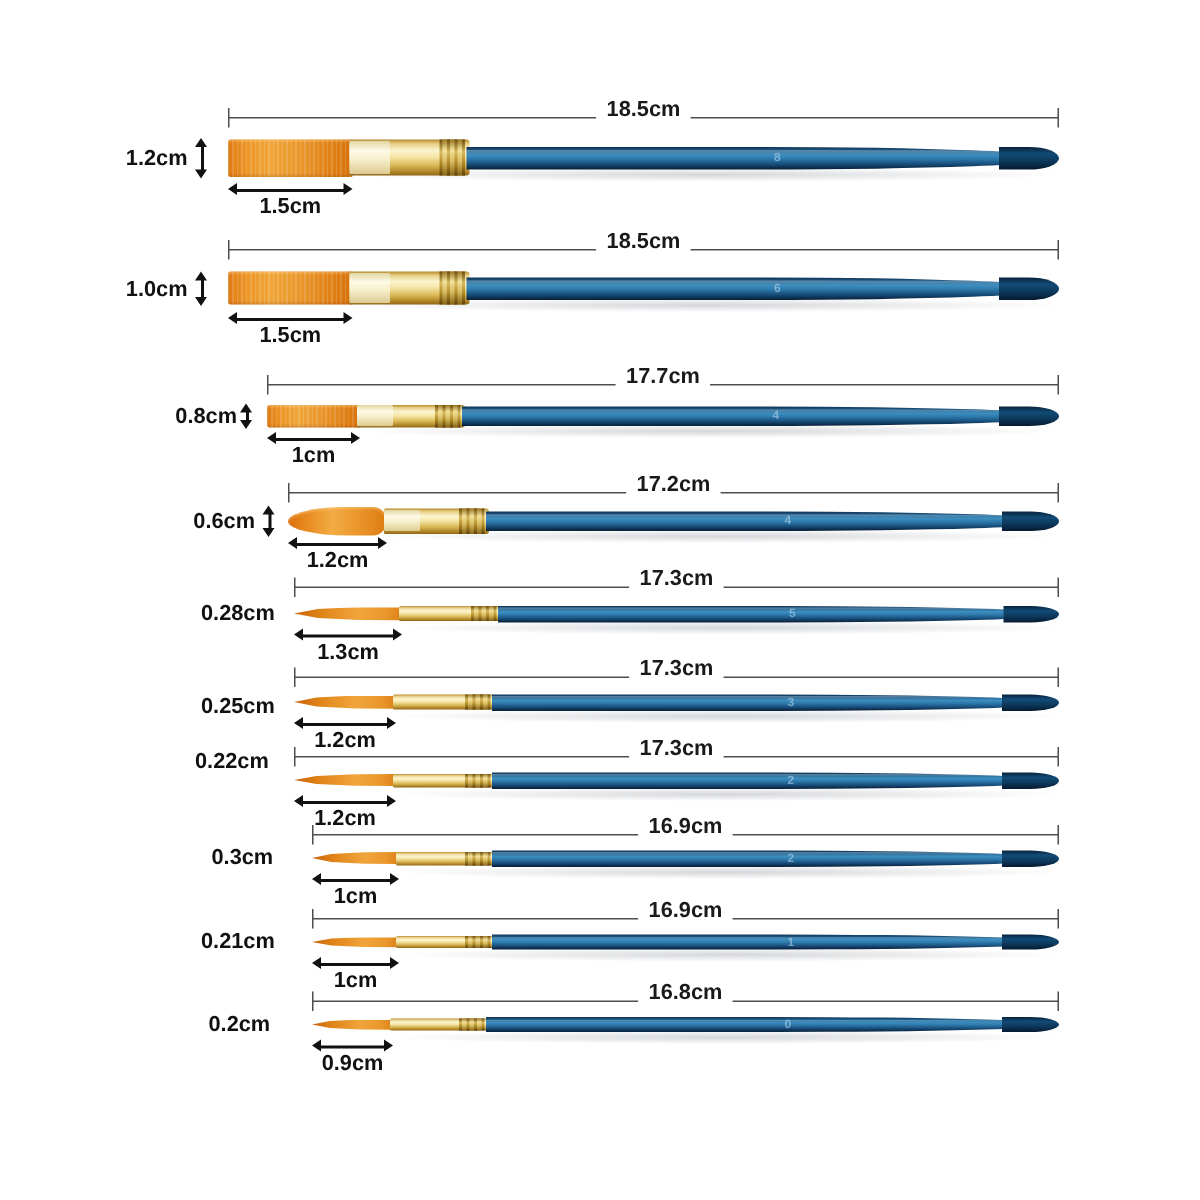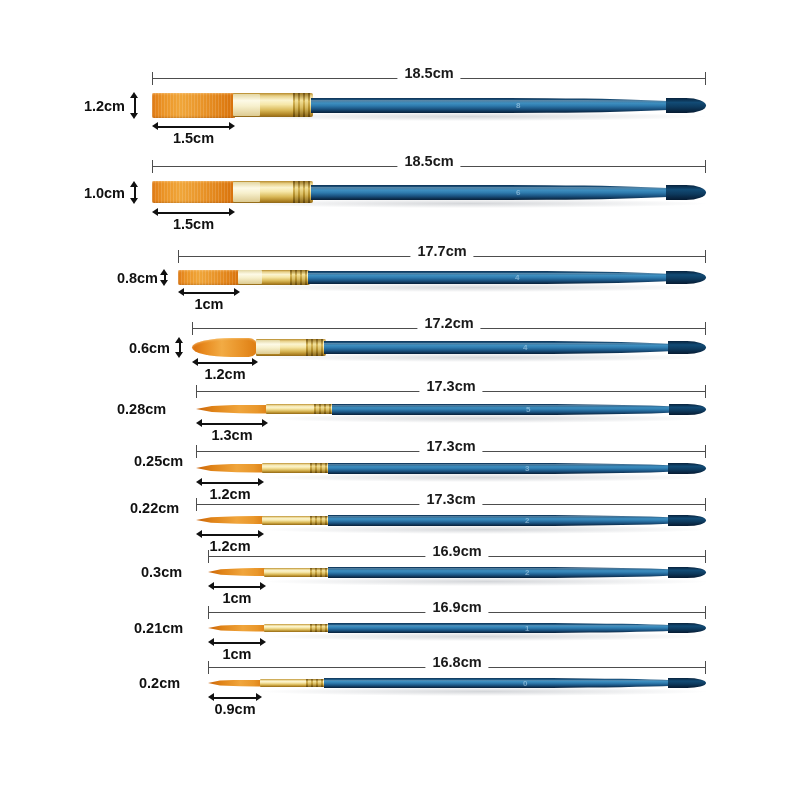--- a/index.html
+++ b/index.html
@@ -309,21 +309,21 @@
           <div class="handle-tip" style="width:37px;"></div>
           <div class="handle-num" style="left:194px;">5</div>
         </div>
       </div>
       <div class="wid-dim" style="left:196px;top:419px;width:72px;">
         <div class="wid-line"></div>
         <div class="wid-arrow l"></div>
         <div class="wid-arrow r"></div>
         <div class="wid-label">1.3cm</div>
       </div>
-      <div class="hgt-label" style="position:absolute;left:117px;top:409px;transform:translateY(-50%);right:auto;">0.28cm</div>
+      <div class="hgt-label" style="position:absolute;left:134px;top:409px;transform:translateY(-50%);right:auto;">0.28cm</div>
     </div>
     <div class="brush-row" style="top:0;">
       <div class="len-dim" style="left:196px;top:445px;width:510px;">
         <div class="len-line"></div>
         <div class="len-cap l"></div>
         <div class="len-cap r"></div>
         <div class="len-label" style="left:50%;transform:translateX(-50%);">17.3cm</div>
       </div>
       <div class="shadow" style="left:264px;top:472.5px;width:442px;height:9px;"></div>
       <div class="brush" style="left:196px;top:448px;width:510px;height:40px;">
@@ -343,21 +343,21 @@
           <div class="handle-tip" style="width:38px;"></div>
           <div class="handle-num" style="left:197px;">3</div>
         </div>
       </div>
       <div class="wid-dim" style="left:196px;top:478px;width:68px;">
         <div class="wid-line"></div>
         <div class="wid-arrow l"></div>
         <div class="wid-arrow r"></div>
         <div class="wid-label">1.2cm</div>
       </div>
-      <div class="hgt-label" style="position:absolute;left:134px;top:461px;transform:translateY(-50%);right:auto;">0.25cm</div>
+      <div class="hgt-label" style="position:absolute;left:134px;top:471px;transform:translateY(-50%);right:auto;">0.25cm</div>
     </div>
     <div class="brush-row" style="top:0;">
       <div class="len-dim" style="left:196px;top:498px;width:510px;">
         <div class="len-line"></div>
         <div class="len-cap l"></div>
         <div class="len-cap r"></div>
         <div class="len-label" style="left:50%;transform:translateX(-50%);">17.3cm</div>
       </div>
       <div class="shadow" style="left:264px;top:524.5px;width:442px;height:9px;"></div>
       <div class="brush" style="left:196px;top:500px;width:510px;height:40px;">

